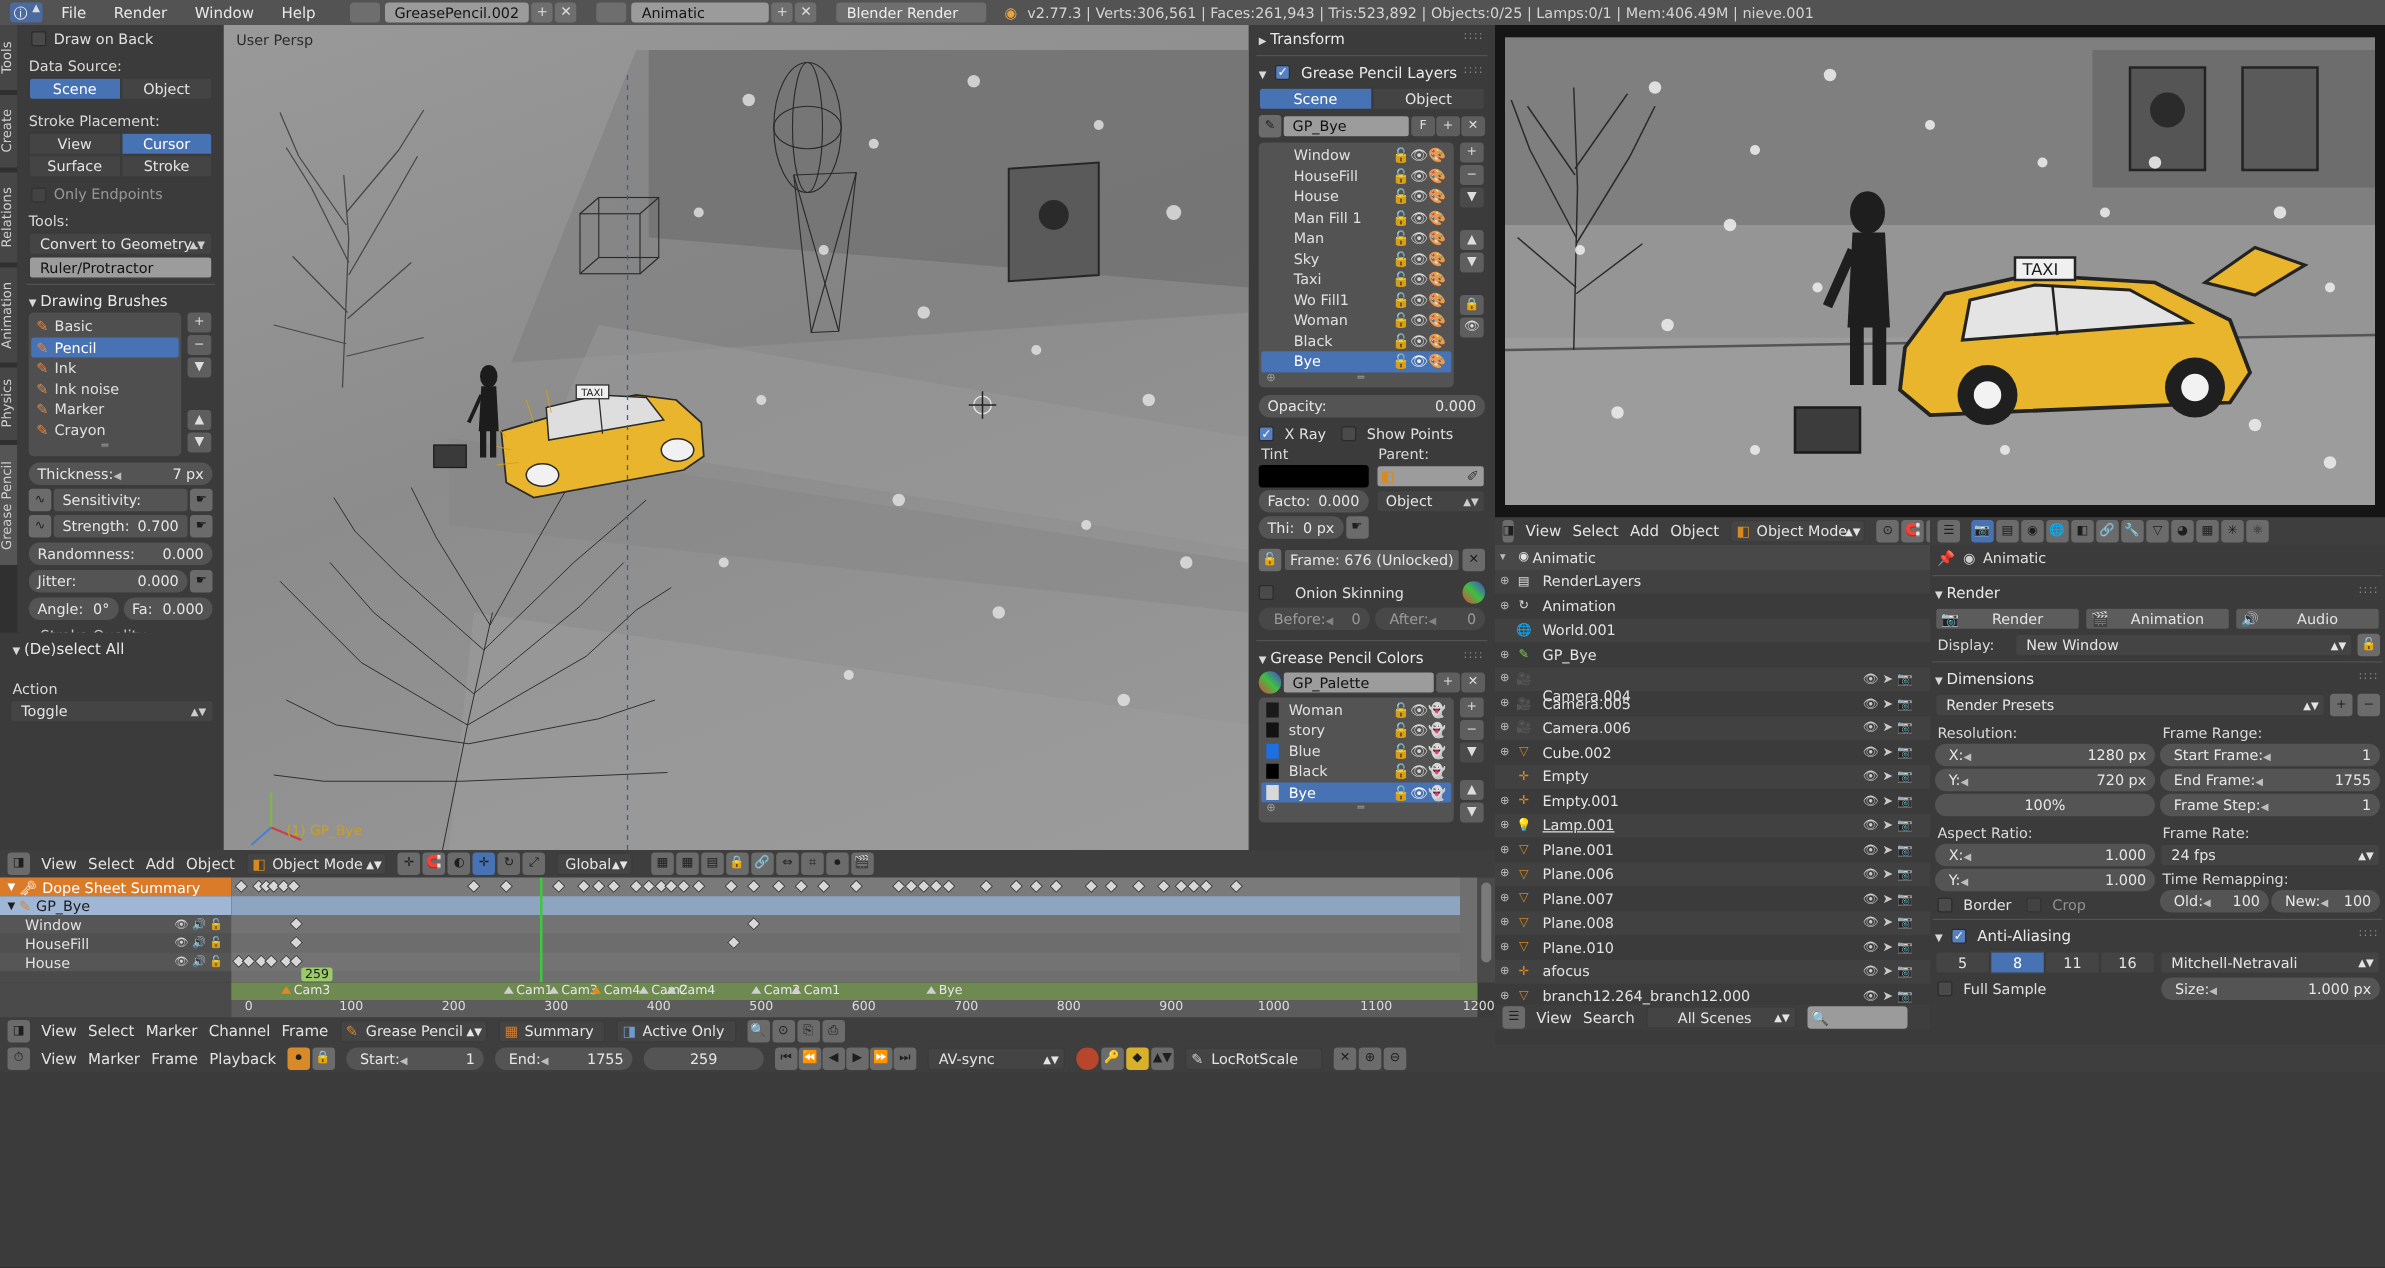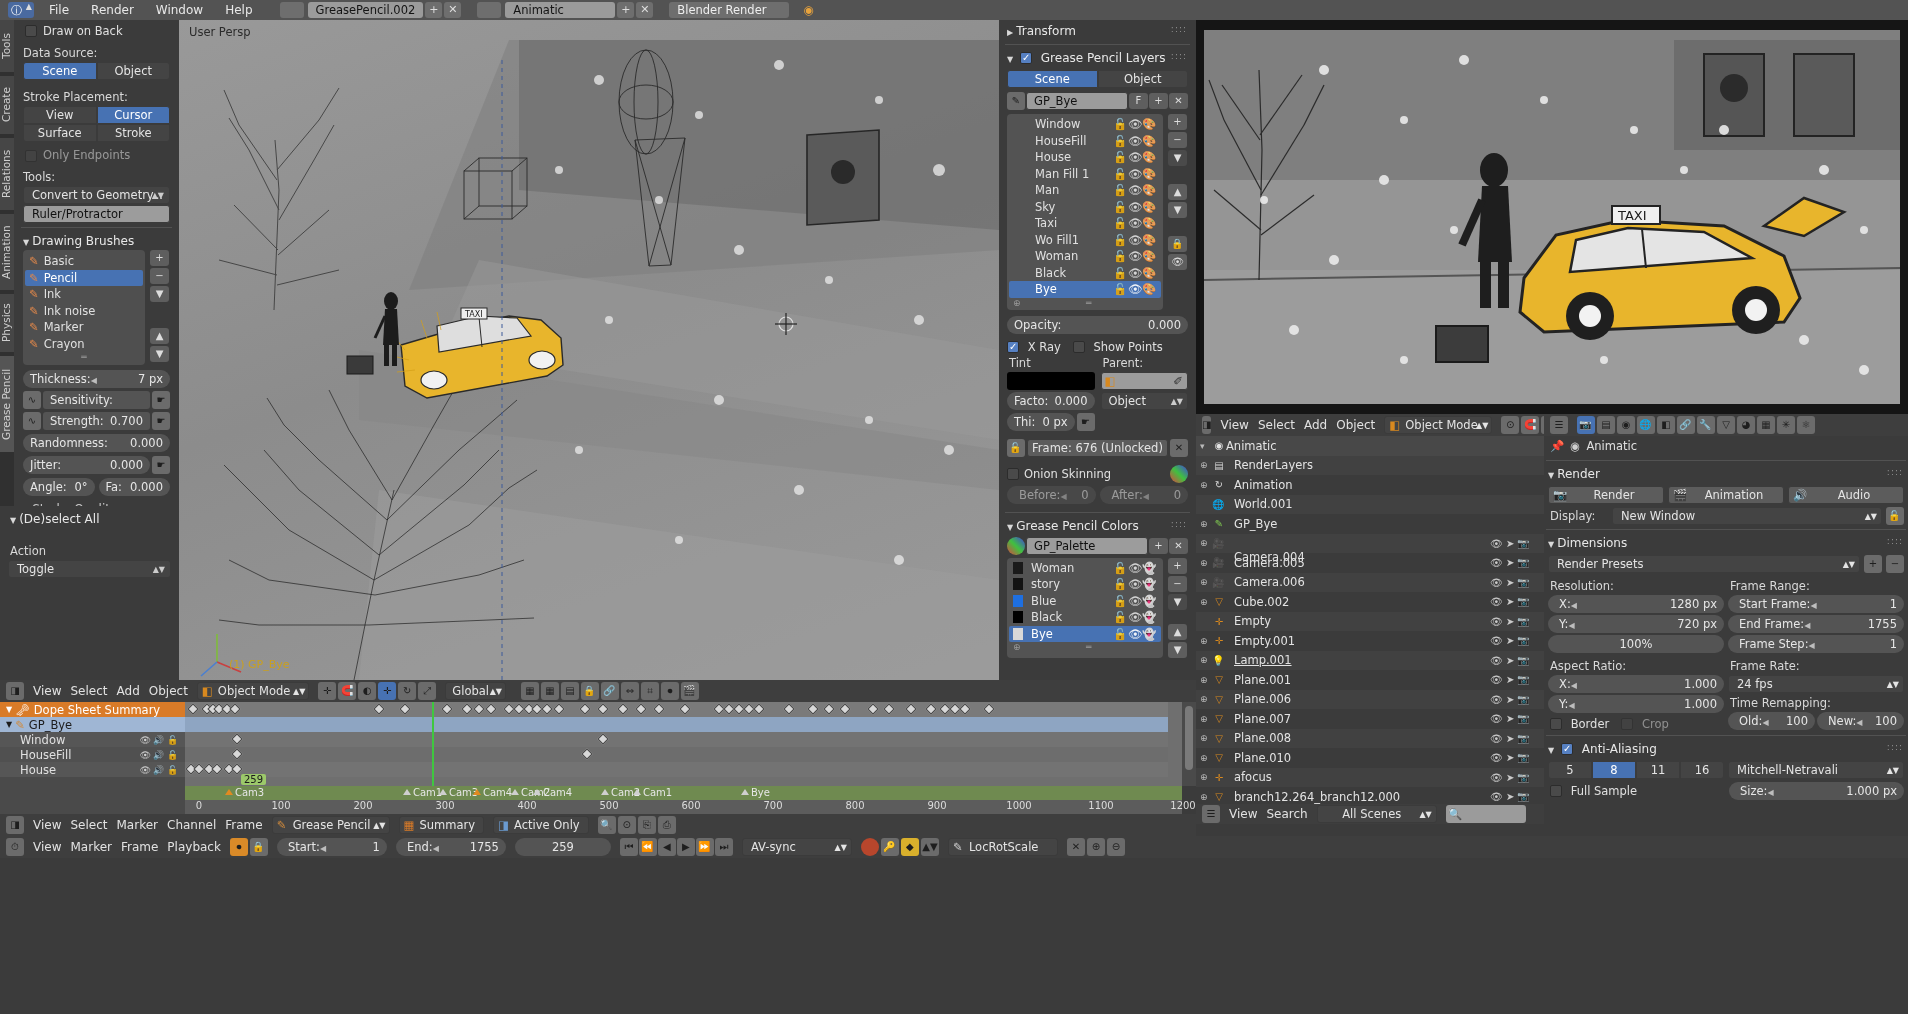--- a/index.html
+++ b/index.html
@@ -147,20 +147,21 @@
       <div class="nmfield">Animatic</div>
       <div class="sqbtn">+</div>
       <div class="sqbtn">✕</div>
     </div>
 
     <div style="display:flex;align-items:center;margin-left:16px;">
       <div class="nmfield" style="background:#6e6e6e;color:#eee;min-width:120px;">Blender Render</div>
     </div>
 
     <div style="margin-left:14px;color:#e8a33d;font-size:12px;">◉</div>
+    <div class="stats">v2.77.3 | Verts:306,561 | Faces:261,943 | Tris:523,892 | Objects:0/25 | Lamps:0/1 | Mem:406.49M | nieve.001</div>
   </div>
 
   <div id="vtabs">
     <div class="vtab" style="height:52px;">Tools</div>
     <div class="vtab" style="height:58px;">Create</div>
     <div class="vtab" style="height:72px;">Relations</div>
     <div class="vtab" style="height:76px;">Animation</div>
     <div class="vtab" style="height:58px;">Physics</div>
     <div class="vtab" style="height:96px;background:#555;">Grease Pencil</div>
   </div>
@@ -582,21 +583,21 @@
     </div>
 
     <div style="display:flex;gap:2px;margin:8px 4px 0 4px;align-items:center;">
       <span class="iconbox">🔓</span>
       <div class="btn" style="flex:1;">Frame: 676 (Unlocked)</div>
       <span class="iconbox">✕</span>
     </div>
 
     <div style="display:flex;align-items:center;margin:8px 4px 0 4px;">
       <span class="chk"></span>
-      <span style="margin-left:5px;flex:1;">Onion Skinning</span>
+      <span style="margin-left:17px;flex:1;">Onion Skinning</span>
       <span class="iconbox" style="background:linear-gradient(45deg,#e04040,#40c040,#4040e0);border-radius:50%;"></span>
     </div>
     <div style="display:flex;gap:4px;margin:3px 4px 0 4px;opacity:.55;">
       <div class="field" style="flex:1;">
         <span class="arrw">◀</span><span class="lab" style="margin-left:5px;">Before:</span>
         <span class="val">0</span>
       </div>
       <div class="field" style="flex:1;">
         <span class="arrw">◀</span><span class="lab" style="margin-left:5px;">After:</span>
         <span class="val">0</span>

